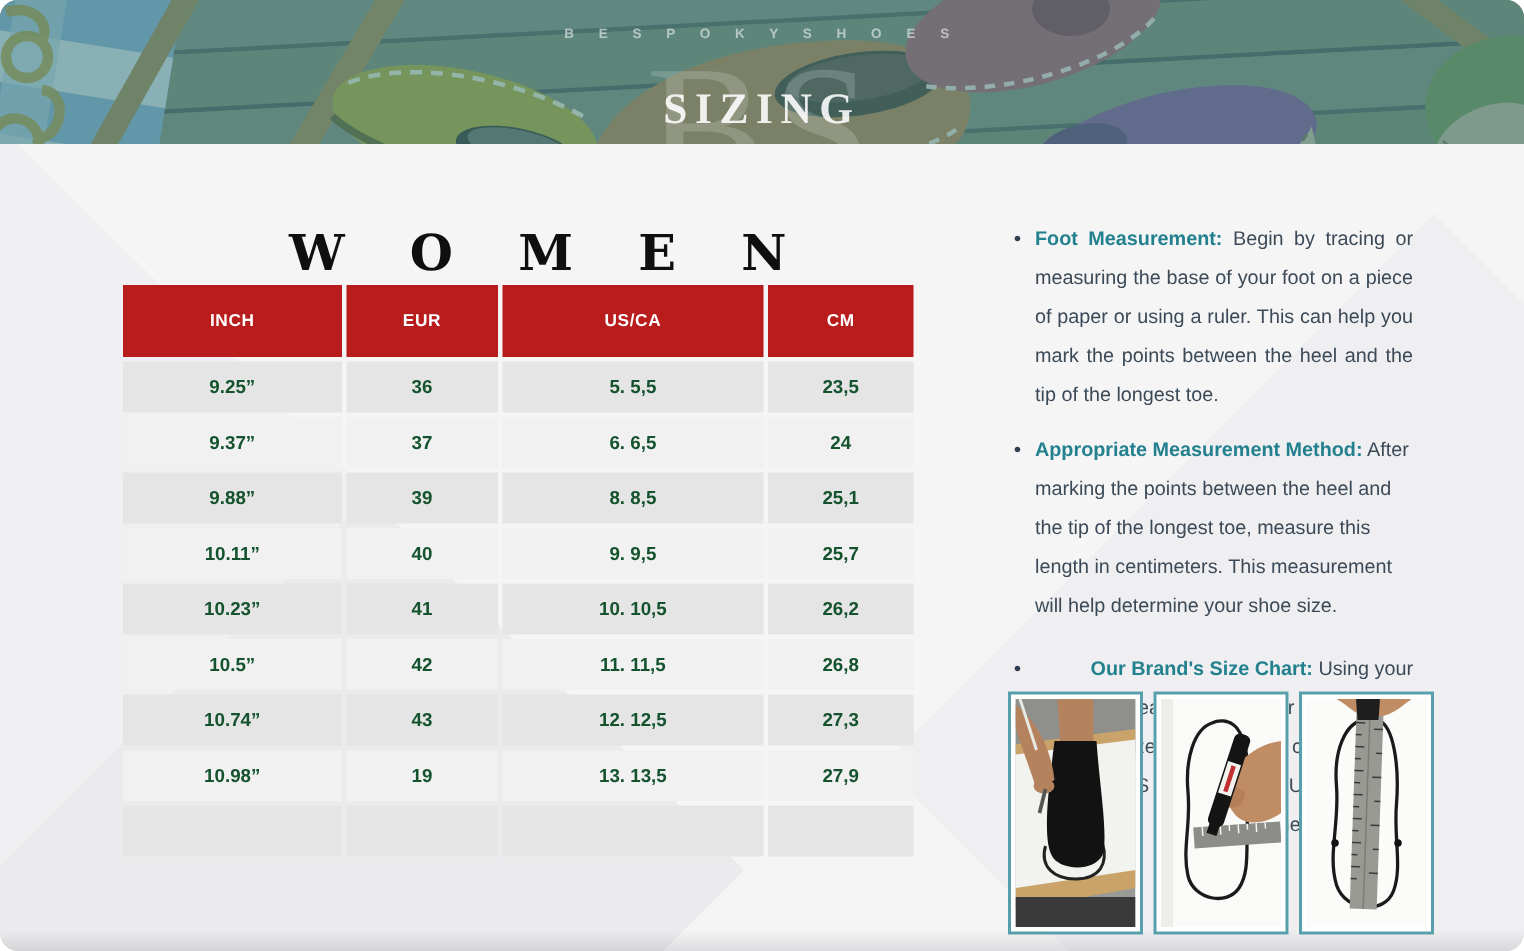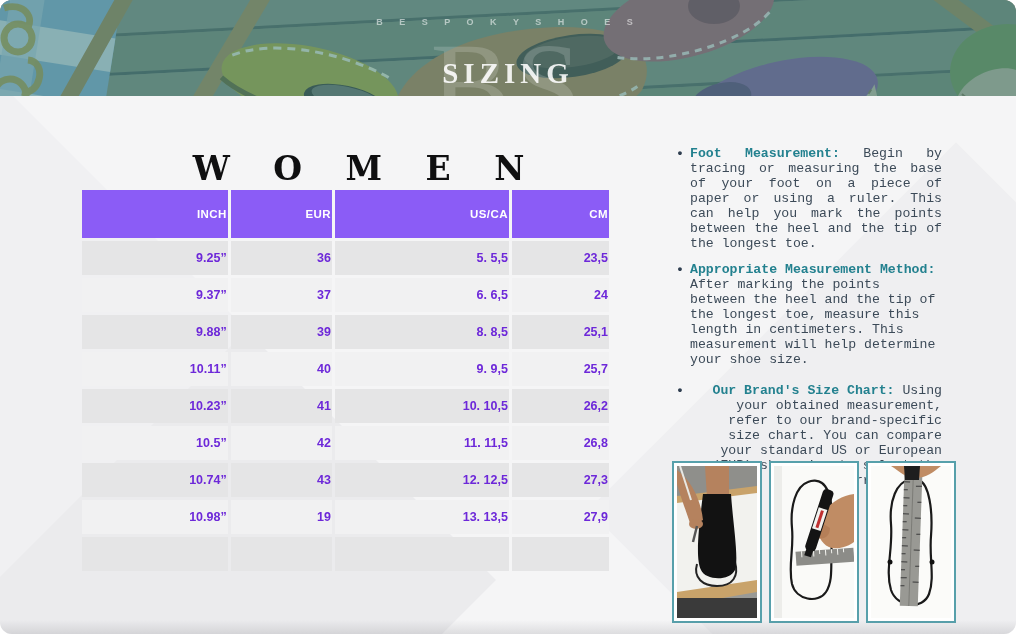--- a/index.html
+++ b/index.html
@@ -31,30 +31,30 @@
     font-family:"Liberation Serif",serif;font-size:29px;font-weight:bold;
     letter-spacing:5px;color:rgba(255,255,255,.88);}
 
   
   .page-title{position:absolute;left:82px;top:136px;width:527px;margin:13px;
     text-align:center;font-family:"DejaVu Serif",serif;font-weight:700;
     font-size:33px;letter-spacing:16px;text-indent:16px;color:#0f0f10;}
   .size-table{position:absolute;left:79px;top:187px;width:533px;
     border-collapse:separate;border-spacing:3px;}
   .size-table th{
-    background:#8b5cf6;color:#ffffff;height:46px;
-    font-size:11.5px;font-weight:bold;letter-spacing:.4px;text-align:right;}
+    background:#b91c1c;color:#ffffff;height:46px;
+    font-size:11.5px;font-weight:bold;letter-spacing:.4px;text-align:center;}
   .size-table td{
-    height:32px;text-align:right;font-size:12.5px;font-weight:bold;color:#6d28d9;}
+    height:32px;text-align:center;font-size:12.5px;font-weight:bold;color:#14532d;}
   .size-table tbody tr:nth-child(odd) td{background:#e5e5e6;}
   .size-table tbody tr:nth-child(even) td{background:#f1f1f2;}
 
   
   .instructions{position:absolute;left:676px;top:146px;width:266px;
-    margin:0;padding:0;list-style:none;font-size:13.2px;line-height:15px;color:#3c4a58;font-family:Liberation Mono, monospace;}
+    margin:0;padding:0;list-style:none;font-size:13.2px;line-height:26px;color:#3c4a58;}
   .instructions li{position:relative;padding-left:14px;margin:0 0 11px 0;}
   .instructions li::before{content:"\2022";position:absolute;left:0;top:0;
     color:#2f3e50;font-weight:bold;}
   .instructions li.gap{margin-top:16px;text-align:right;}
   .instructions li.justify{text-align:justify;}
   .ins-title{font-weight:bold;color:#23818f;}
 
   
   .photos{position:absolute;left:672px;top:461px;display:flex;gap:7px;}
   .photo{background:#ffffff;border:2px solid #57a0ab;padding:3px;width:80px;height:152px;}

